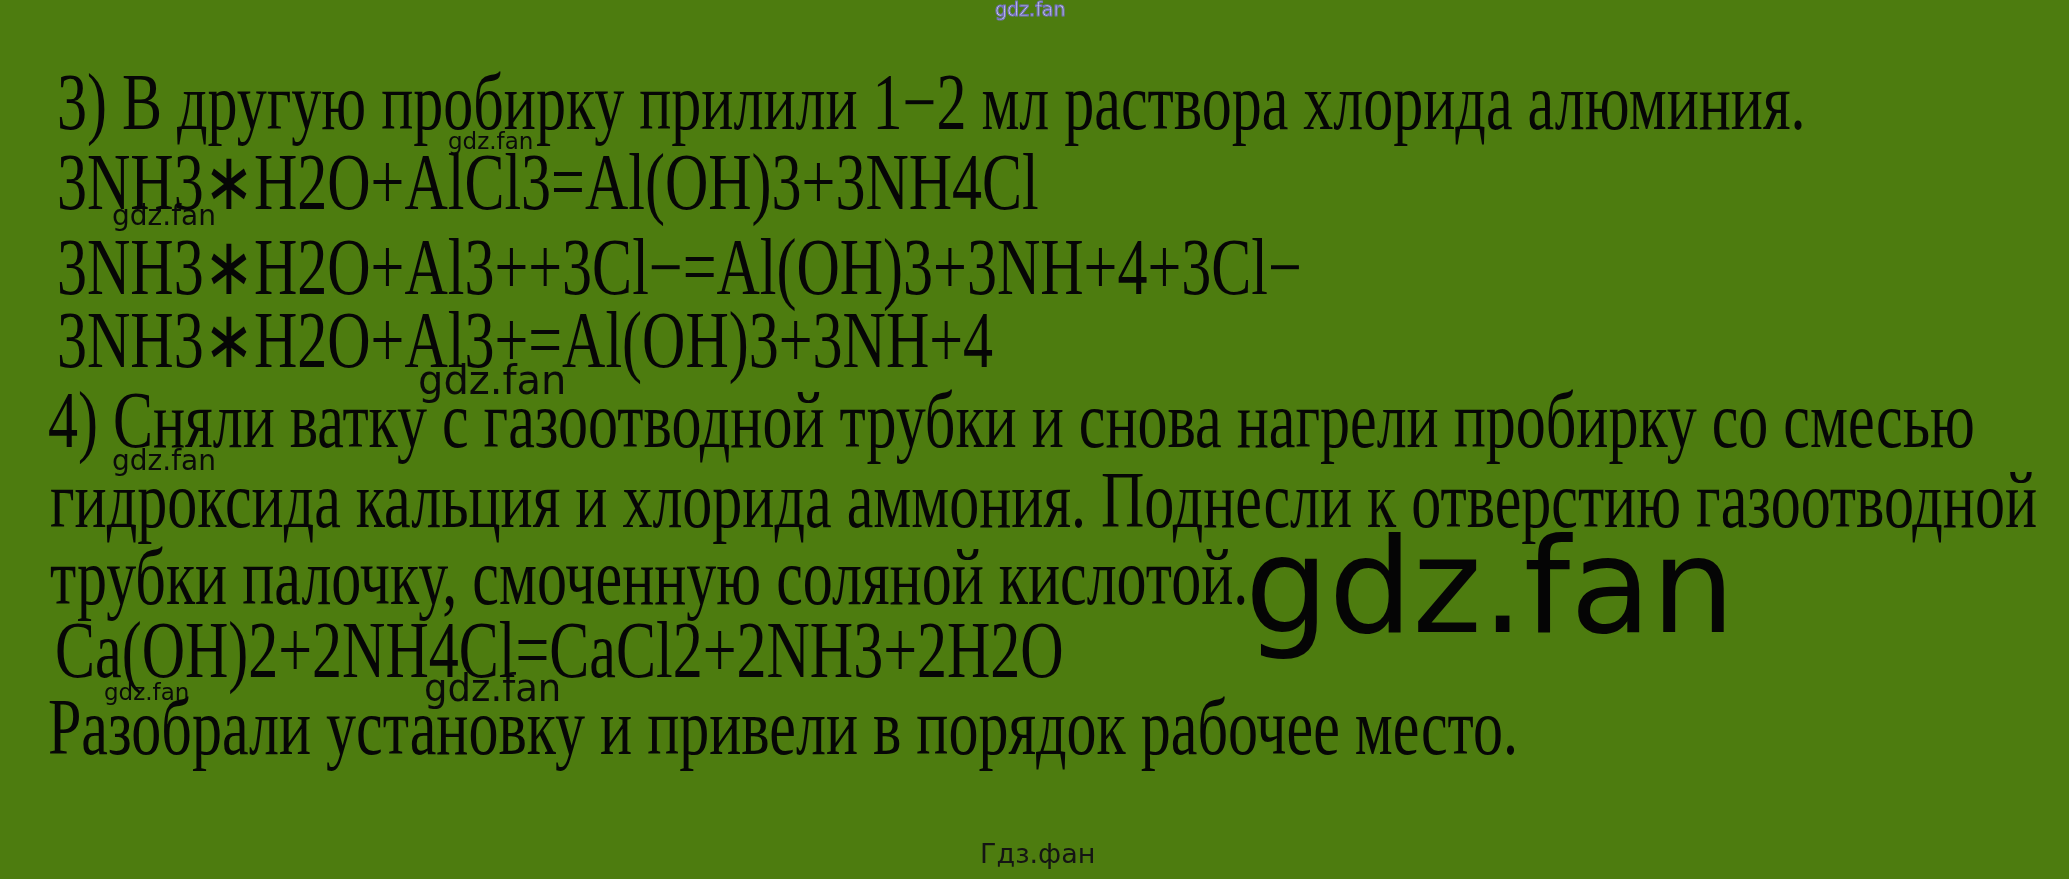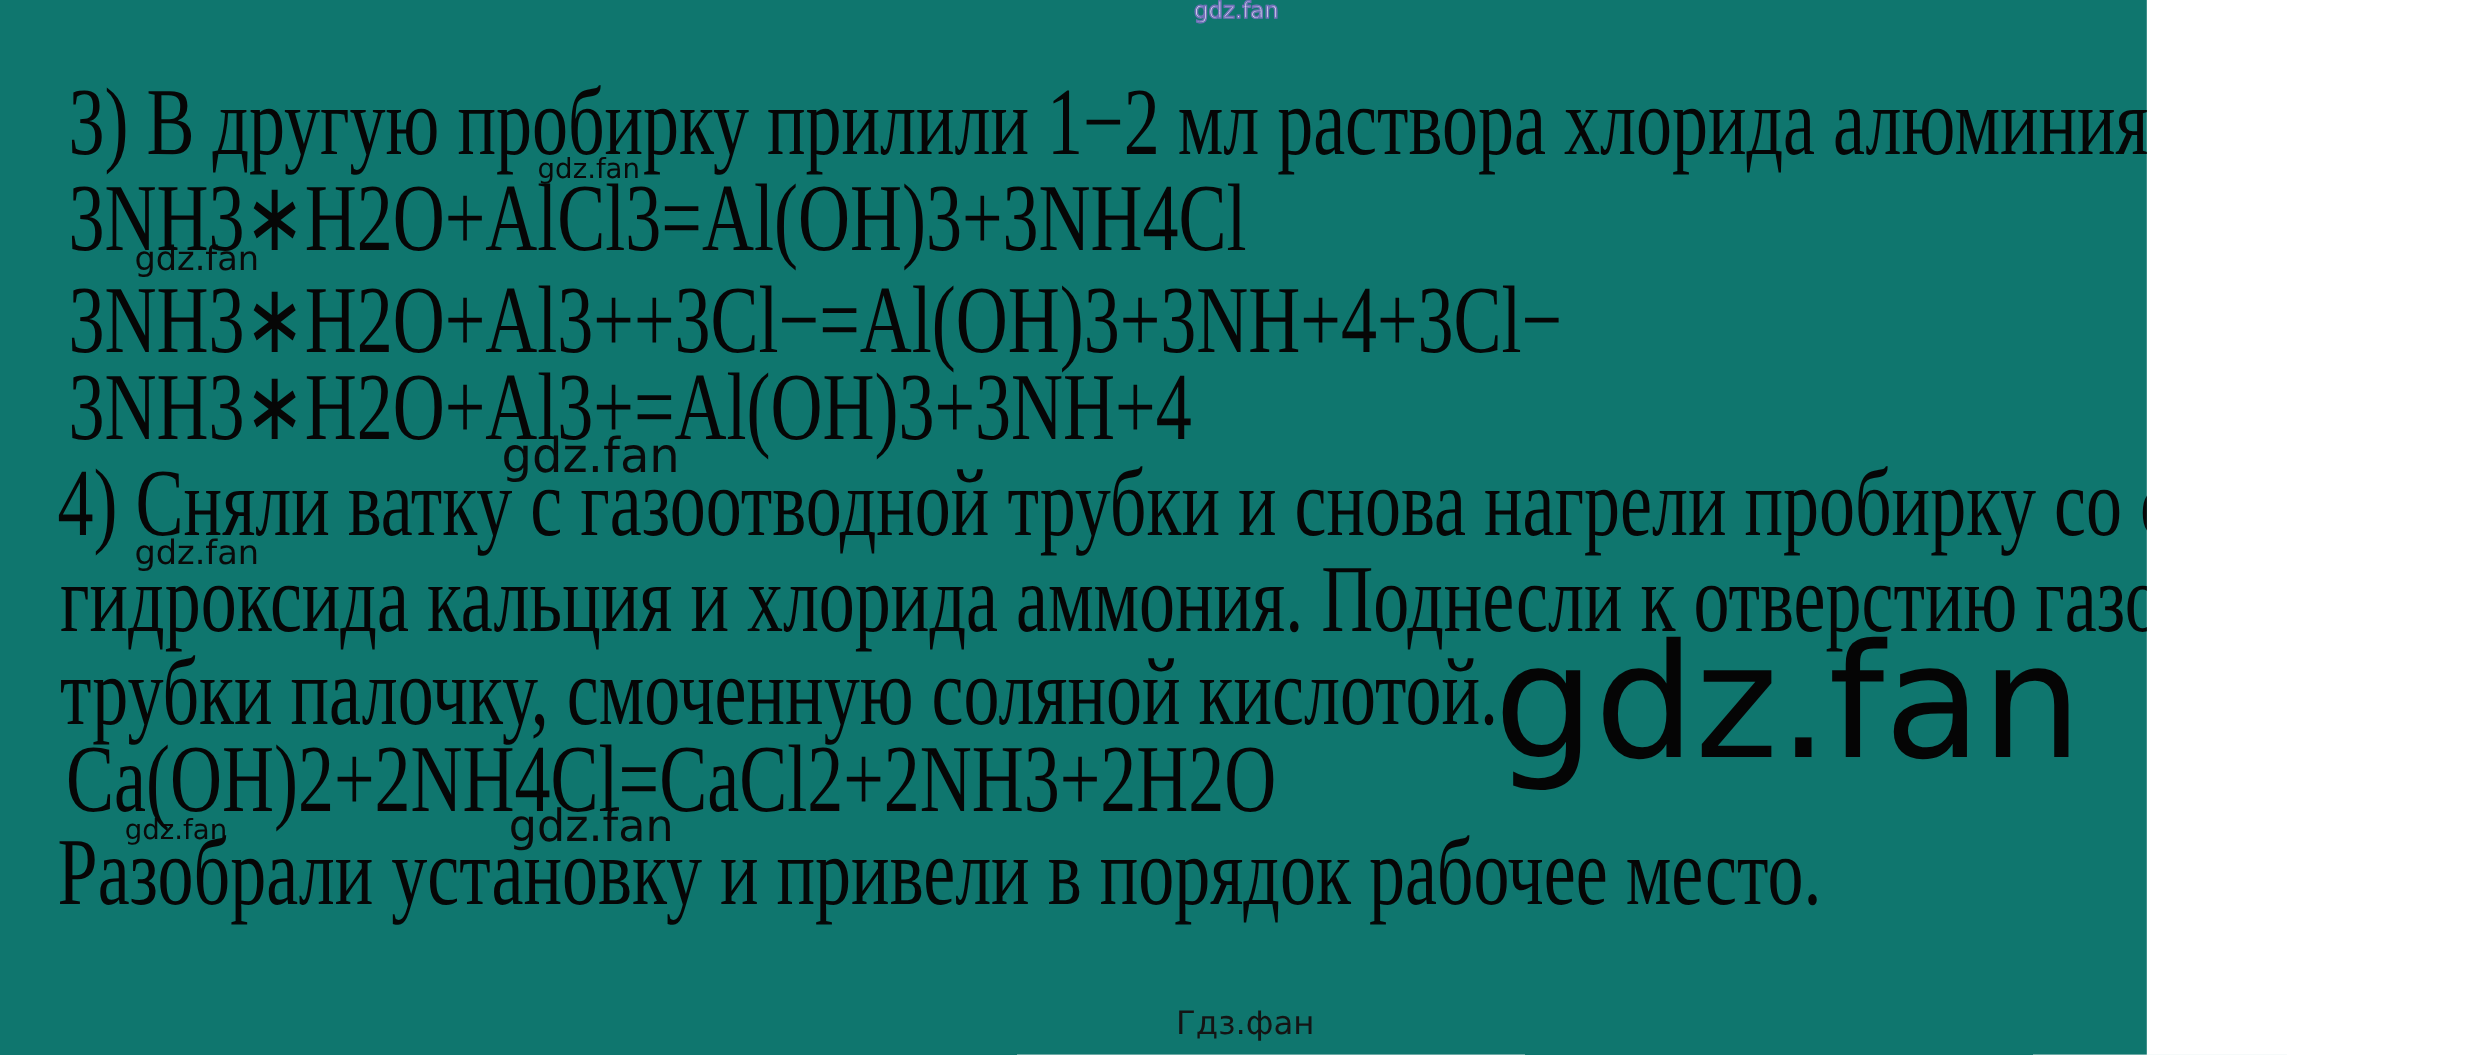--- a/index.html
+++ b/index.html
@@ -2,23 +2,23 @@
 <html><head>
 <meta charset="utf-8">
 <style>
   html, body {
     margin: 0;
     padding: 0;
     background: #ffffff;
   }
   #page {
     position: relative;
-    width: 1789px;
+    width: 2069px;
     height: 879px;
-    background: #0f766e;
+    background: #4d7c0f;
     overflow: hidden;
     font-family: "Liberation Serif", serif;
   }
   
   .tline {
     position: absolute;
     font-family: "Liberation Serif", serif;
     font-size: 80px;
     line-height: 1;
     color: #060606;

